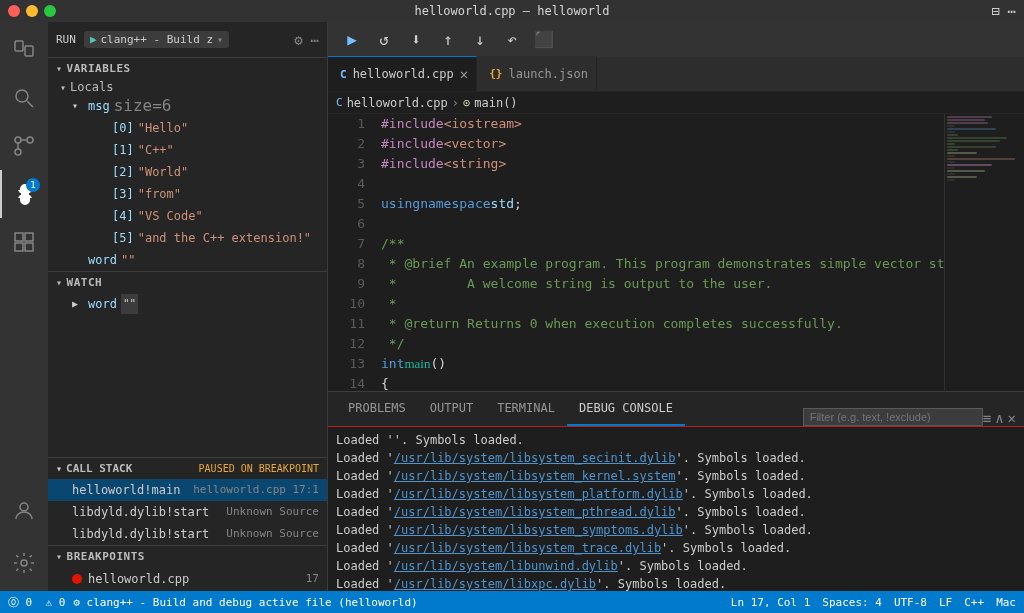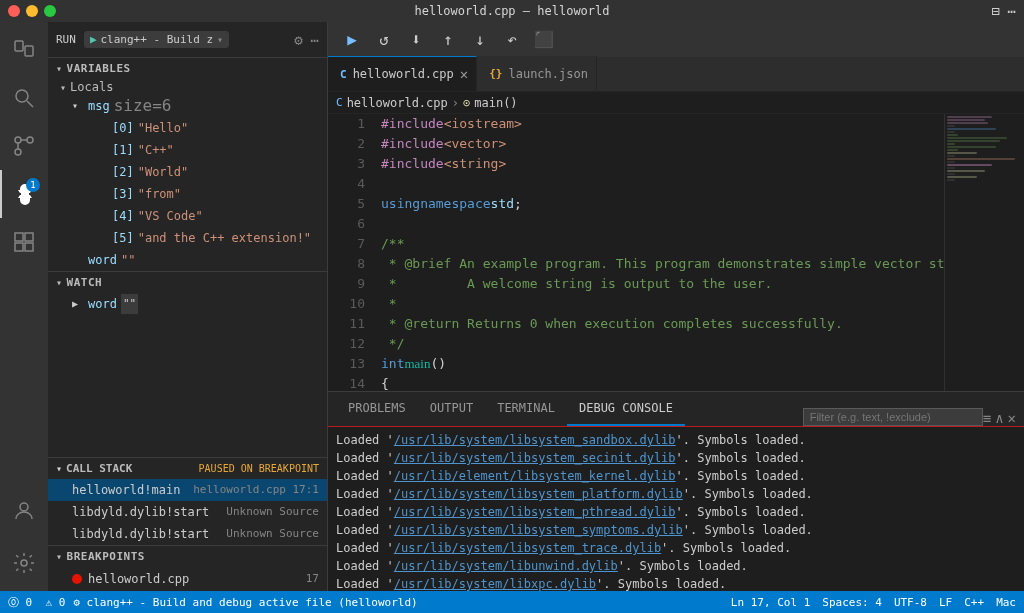--- a/index.html
+++ b/index.html
@@ -432,31 +432,30 @@
             <div class="panel-actions">
               <span class="panel-action-btn">≡</span>
               <span class="panel-action-btn">∧</span>
               <span class="panel-action-btn">✕</span>
             </div>
           </div>
         </div>
         <div class="panel-content">
           <div class="console-line">
             <span class="console-text">Loaded '</span>
-              <span class="console-link">/usr/lib/system/libsystem_sandbox.dylib</span>
               <span class="console-text">'. Symbols loaded.</span>
           </div>
           <div class="console-line">
             <span class="console-text">Loaded '</span>
               <span class="console-link">/usr/lib/system/libsystem_secinit.dylib</span>
               <span class="console-text">'. Symbols loaded.</span>
           </div>
           <div class="console-line">
             <span class="console-text">Loaded '</span>
-              <span class="console-link">/usr/lib/element/libsystem_kernel.dylib</span>
+              <span class="console-link">/usr/lib/system/libsystem_kernel.system</span>
               <span class="console-text">'. Symbols loaded.</span>
           </div>
           <div class="console-line">
             <span class="console-text">Loaded '</span>
               <span class="console-link">/usr/lib/system/libsystem_platform.dylib</span>
               <span class="console-text">'. Symbols loaded.</span>
           </div>
           <div class="console-line">
             <span class="console-text">Loaded '</span>
               <span class="console-link">/usr/lib/system/libsystem_pthread.dylib</span>

